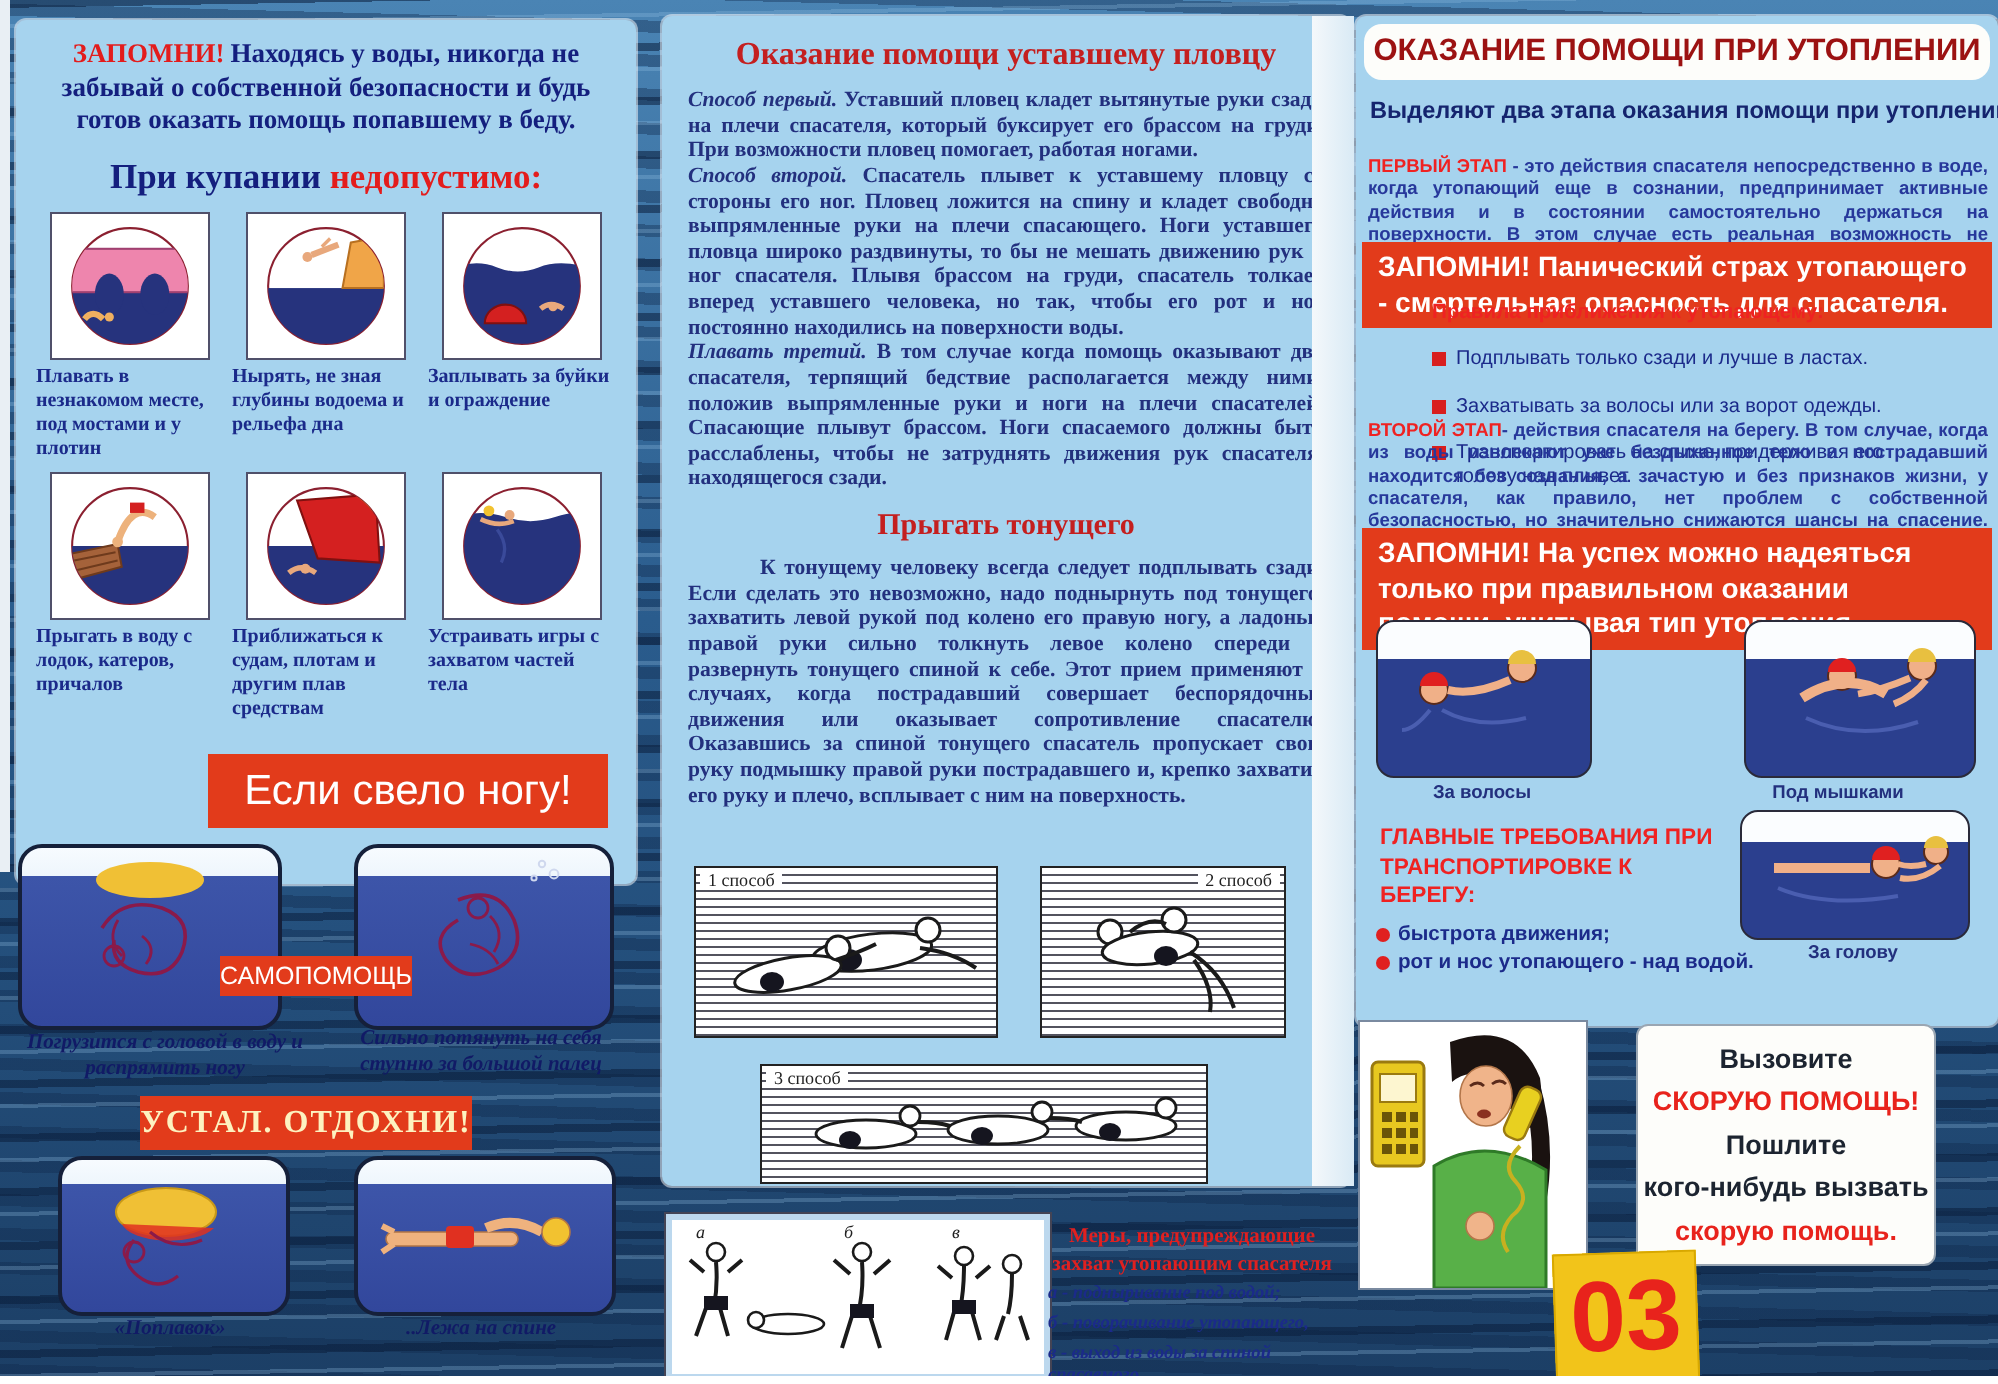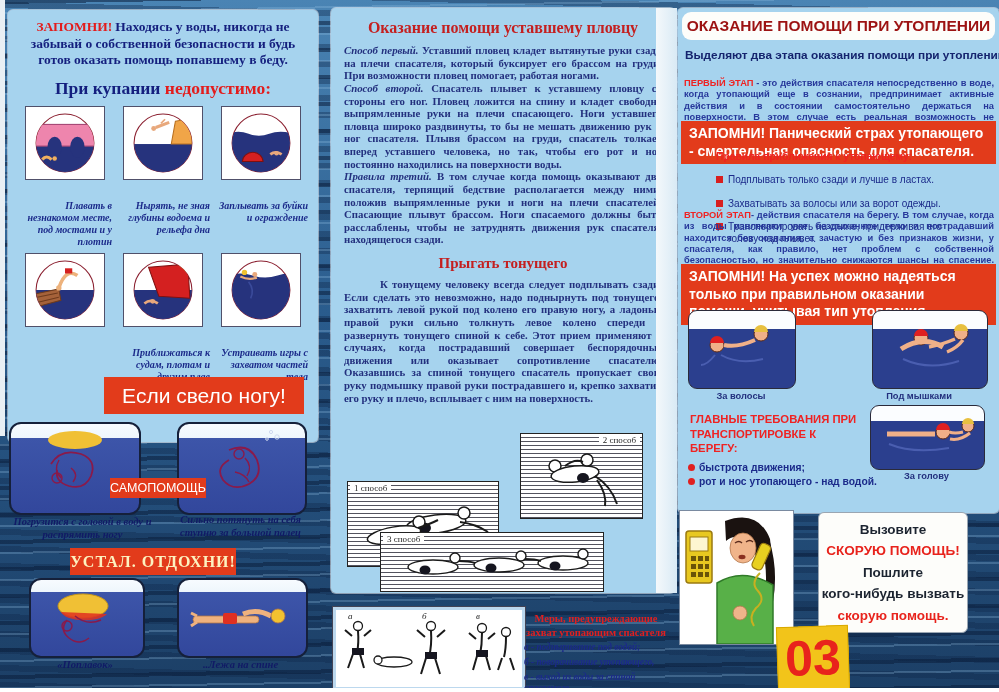--- a/index.html
+++ b/index.html
@@ -18,22 +18,22 @@
 
   
   .lp{left:8px;top:10px;width:310px;height:432px;}
   .lp-intro{margin:9px 8px 0;text-align:center;font-weight:bold;font-size:13.5px;line-height:1.24;color:#141f7e;}
   .lp-intro .red{margin-right:3px;}
   .lp-h{margin:9px 0 5px;text-align:center;font-size:17.5px;font-weight:bold;color:#141f7e;}
   .lp-grid{display:grid;grid-template-columns:repeat(3,1fr);row-gap:5px;padding:2px 8px 0;}
   .lp-item{margin:0;display:flex;flex-direction:column;align-items:center;}
   .nc-card{width:78px;height:72px;background:#fff;border:1px solid #50506a;box-shadow:inset 0 0 0 3px #fff;
     display:flex;align-items:center;justify-content:center;}
-  .lp-item figcaption{margin-top:20px;font-size:10px;font-weight:bold;font-style:italic;color:#1b2a8a;
-    text-align:right;line-height:1.2;max-width:94px;}
+  .lp-item figcaption{margin-top:3px;font-size:10px;font-weight:bold;color:#1b2a8a;
+    text-align:left;line-height:1.2;max-width:94px;}
   .banner{background:#e23b1b;color:#fff;text-align:center;}
   .lp-cramp-banner{position:absolute;left:96px;top:367px;width:200px;height:37px;line-height:37px;
     font-family:"Liberation Sans","DejaVu Sans",sans-serif;font-size:21px;}
 
   
   .photo{position:absolute;border-radius:12px;border:2px solid #15203a;overflow:hidden;
     background:linear-gradient(180deg,#f7fbff 0,#eef6fc 16%,#3d55a9 16%,#32479c 100%);}
   .cardA{left:9px;top:422px;width:128px;height:89px;}
   .cardB{left:177px;top:422px;width:126px;height:89px;}
   .cardC{left:29px;top:578px;width:112px;height:76px;}
@@ -52,21 +52,21 @@
   .mp{left:331px;top:8px;width:344px;height:585px;}
   .mp-title{margin:11px 6px 7px;text-align:center;font-size:16px;font-weight:bold;color:#c41f1f;}
   .mp-title2{margin:9px 6px 6px;text-align:center;font-size:15px;font-weight:bold;color:#c41f1f;}
   .mp-body{margin:0 13px;font-size:10.8px;font-weight:600;color:#23307e;line-height:1.17;text-align:justify;}
   .mp-body .lead{font-weight:bold;font-style:italic;}
   .mp-rescue{text-indent:36px;}
   .m-card{position:absolute;background:#fff;border:1px solid #222;overflow:hidden;}
   .etch{background-image:repeating-linear-gradient(180deg,#fff 0 3px,rgba(25,25,40,.75) 3px 4px);}
   .m-card svg,.photo svg,.tow-card svg{position:absolute;left:0;top:0;}
   .m-label{position:absolute;top:1px;font-size:9px;color:#222;background:#fff;padding:0 4px;z-index:2;}
-  .m-card1{left:16px;top:425px;width:150px;height:84px;margin-top:48px;}
+  .m-card1{left:16px;top:425px;width:150px;height:84px;}
   .m-card2{left:189px;top:425px;width:121px;height:84px;}
   .m-card3{left:49px;top:524px;width:222px;height:58px;}
   .lab-l{left:2px;} .lab-r{right:2px;}
 
   
   .abv-card{position:absolute;left:333px;top:607px;width:186px;height:77px;background:#fff;
     border:3px solid #bcd8ee;outline:1px solid #445;overflow:hidden;}
   .abv-letter{position:absolute;top:1px;font-style:italic;font-size:9px;color:#222;background:#fff;padding:0 2px;z-index:2;}
   .prevention{position:absolute;left:524px;top:612px;width:144px;}
   .prev-h{font-size:10.5px;font-weight:bold;color:#e02020;line-height:1.3;text-align:center;}
@@ -192,20 +192,21 @@
             <g clip-path="url(#c4)">
               <rect x="0" y="30" width="64" height="30" fill="#26337d"></rect>
               <polygon points="2,34 26,29 28,40 2,47" fill="#a5623a" stroke="#6e3a1c" stroke-width="1"></polygon>
               <path d="M5 37 L25 33 M5 42 L26 37" stroke="#6e3a1c" stroke-width="1"></path>
               <path d="M26 28 Q33 8 44 16" stroke="#edb27c" stroke-width="3.4" fill="none"></path>
               <rect x="32" y="9" width="7" height="5" fill="#d42020"></rect>
               <circle cx="26" cy="28" r="2.6" fill="#edb27c"></circle>
             </g>
           </svg>
         </div>
+        <figcaption>Прыгать в воду с лодок, катеров, причалов</figcaption>
       </figure>
 
       <figure class="lp-item">
         <div class="nc-card">
           <svg width="68" height="62" viewBox="0 0 64 60">
             <circle cx="32" cy="30" r="28" fill="#fff" stroke="#8b2030" stroke-width="1"></circle>
             <clipPath id="c5">
                 <circle cx="32" cy="30" r="28"></circle>
               </clipPath>
             <g clip-path="url(#c5)">
@@ -281,21 +282,21 @@
       <path d="M18 36 l-6 -3 M18 42 l-6 4" stroke="#efb27e" stroke-width="3"></path>
     </svg>
   </div>
   <div class="wcap capC">«Поплавок»</div>
   <div class="wcap capD">..Лежа на спине</div>
 
   <section class="panel mp">
     <h2 class="mp-title">Оказание помощи уставшему пловцу</h2>
     <p class="mp-body"><span class="lead">Способ первый.</span> <span>Уставший пловец кладет вытянутые руки сзади на плечи спасателя, который буксирует его брассом на груди. При возможности пловец помогает, работая ногами.</span></p>
     <p class="mp-body"><span class="lead">Способ второй.</span> <span>Спасатель плывет к уставшему пловцу со стороны его ног. Пловец ложится на спину и кладет свободно выпрямленные руки на плечи спасающего. Ноги уставшего пловца широко раздвинуты, то бы не мешать движению рук и ног спасателя. Плывя брассом на груди, спасатель толкает вперед уставшего человека, но так, чтобы его рот и нос постоянно находились на поверхности воды.</span></p>
-    <p class="mp-body"><span class="lead">Правила третий.</span> <span>В том случае когда помощь оказывают два спасателя, терпящий бедствие располагается между ними, положив выпрямленные руки и ноги на плечи спасателей. Спасающие плывут брассом. Ноги спасаемого должны быть расслаблены, чтобы не затруднять движения рук спасателя, находящегося сзади.</span></p>
+    <p class="mp-body"><span class="lead">Плавать третий.</span> <span>В том случае когда помощь оказывают два спасателя, терпящий бедствие располагается между ними, положив выпрямленные руки и ноги на плечи спасателей. Спасающие плывут брассом. Ноги спасаемого должны быть расслаблены, чтобы не затруднять движения рук спасателя, находящегося сзади.</span></p>
     <h2 class="mp-title2">Прыгать тонущего</h2>
     <p class="mp-body mp-rescue">К тонущему человеку всегда следует подплывать сзади. Если сделать это невозможно, надо поднырнуть под тонущего, захватить левой рукой под колено его правую ногу, а ладонью правой руки сильно толкнуть левое колено спереди и развернуть тонущего спиной к себе. Этот прием применяют в случаях, когда пострадавший совершает беспорядочные движения или оказывает сопротивление спасателю. Оказавшись за спиной тонущего спасатель пропускает свою руку подмышку правой руки пострадавшего и, крепко захватив его руку и плечо, всплывает с ним на поверхность.</p>
 
     <div class="m-card etch m-card1">
       <span class="m-label lab-l">1 способ</span>
       <svg width="150" height="84" viewBox="0 0 150 84">
         <ellipse cx="88" cy="42" rx="30" ry="9" fill="#fff" stroke="#1a1a1a" stroke-width="1.5" transform="rotate(-7 88 42)"></ellipse>
         <circle cx="116" cy="31" r="6" fill="#fff" stroke="#1a1a1a" stroke-width="1.5"></circle>
         <path d="M112 40 q16 2 28 10" stroke="#1a1a1a" stroke-width="2" fill="none"></path>
         <ellipse cx="76" cy="46" rx="7" ry="5.5" fill="#15151f"></ellipse>

